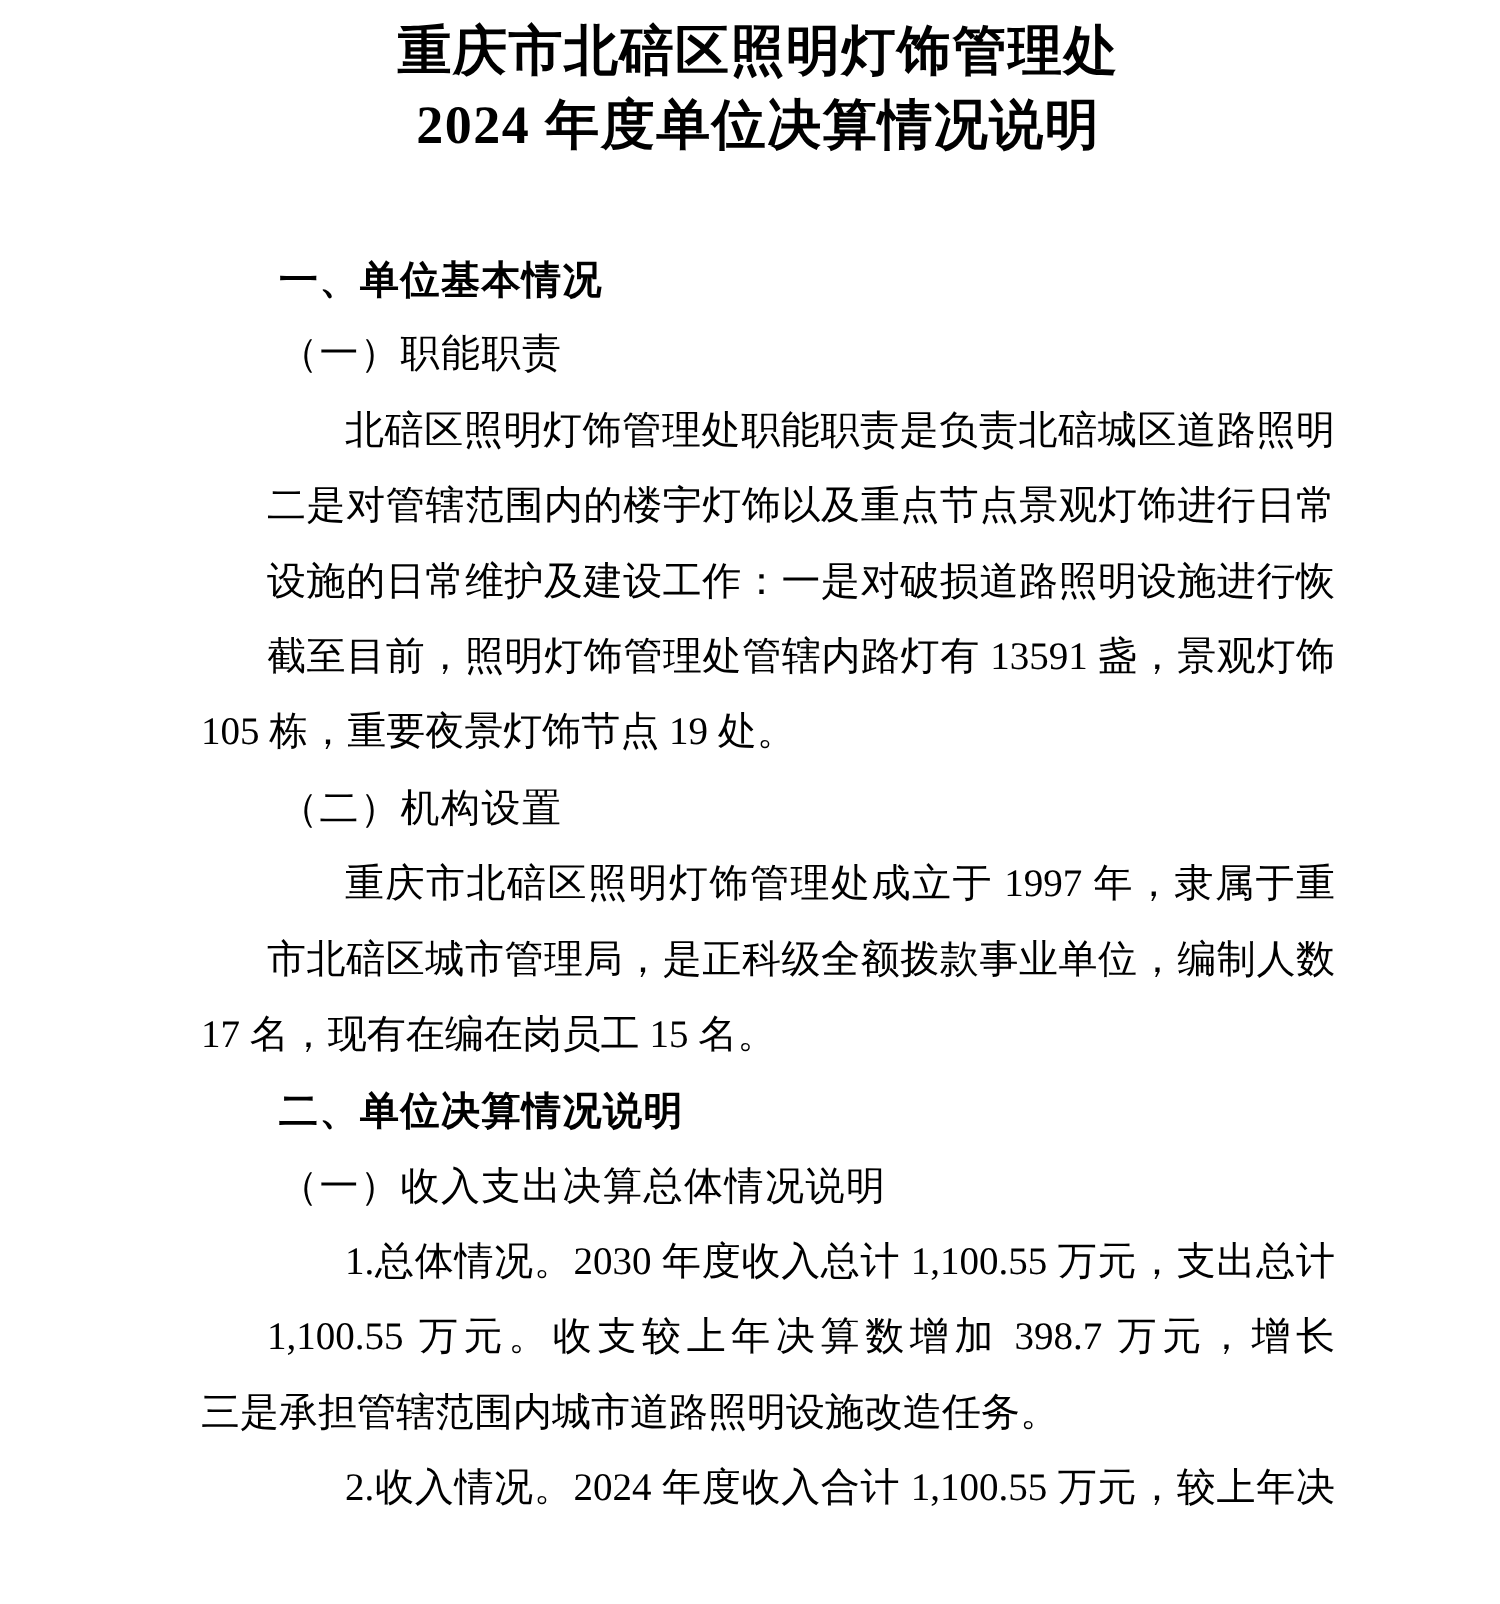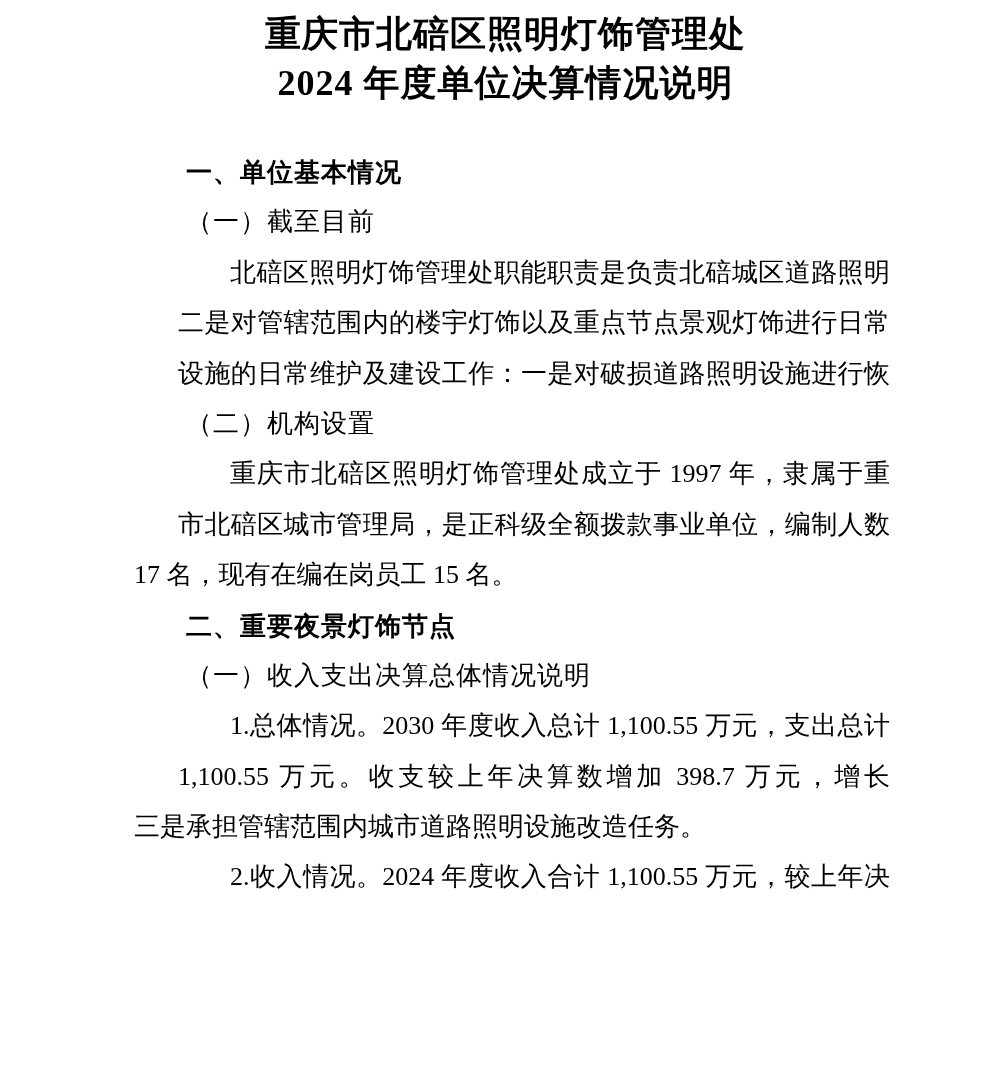--- a/index.html
+++ b/index.html
@@ -27,21 +27,21 @@
   .title-line {
     font-family: "Liberation Serif", serif;
     font-weight: 700;
     font-size: 36px;
     line-height: 49px;
     letter-spacing: 1px;
     white-space: nowrap;
   }
   .content {
     position: absolute;
-    top: 147px;
+    top: 161px;
     left: 134px;
     width: 756px;
   }
   .line {
     height: 50.4px;
     line-height: 50.4px;
     font-size: 26px;
     font-family: "Liberation Serif", serif;
     color: #000000;
     overflow: hidden;
@@ -75,33 +75,35 @@
 
   <div class="title-block">
     <div class="title-line">重庆市北碚区照明灯饰管理处</div>
     <div class="title-line">2024 年度单位决算情况说明</div>
   </div>
 
   <div class="content">
 
     <div class="line h1 ind">一、单位基本情况</div>
 
-    <div class="line h2 ind">（一）截至目前</div>
+    <div class="line h2 ind">（一）职能职责</div>
 
     <div class="line ind fill">北碚区照明灯饰管理处职能职责是负责北碚城区道路照明</div>
     <div class="line fill">二是对管辖范围内的楼宇灯饰以及重点节点景观灯饰进行日常管</div>
     <div class="line fill">设施的日常维护及建设工作：一是对破损道路照明设施进行恢复；</div>
+    <div class="line fill">截至目前，照明灯饰管理处管辖内路灯有 13591 盏，景观灯饰</div>
+    <div class="line">105 栋，重要夜景灯饰节点 19 处。</div>
 
     <div class="line h2 ind">（二）机构设置</div>
 
     <div class="line ind fill">重庆市北碚区照明灯饰管理处成立于 1997 年，隶属于重庆</div>
     <div class="line fill">市北碚区城市管理局，是正科级全额拨款事业单位，编制人数为</div>
     <div class="line">17 名，现有在编在岗员工 15 名。</div>
 
-    <div class="line h1 ind">二、重要夜景灯饰节点</div>
+    <div class="line h1 ind">二、单位决算情况说明</div>
 
     <div class="line h2 ind">（一）收入支出决算总体情况说明</div>
 
     <div class="line ind fill">
       <span class="b">1.总体情况。</span><span>2030 年度收入总计 1,100.55 万元，支出总计</span>
     </div>
     <div class="line fill">1,100.55 万元。收支较上年决算数增加 398.7 万元，增长 15.86%，</div>
     <div class="line">三是承担管辖范围内城市道路照明设施改造任务。</div>
 
     <div class="line ind fill">

